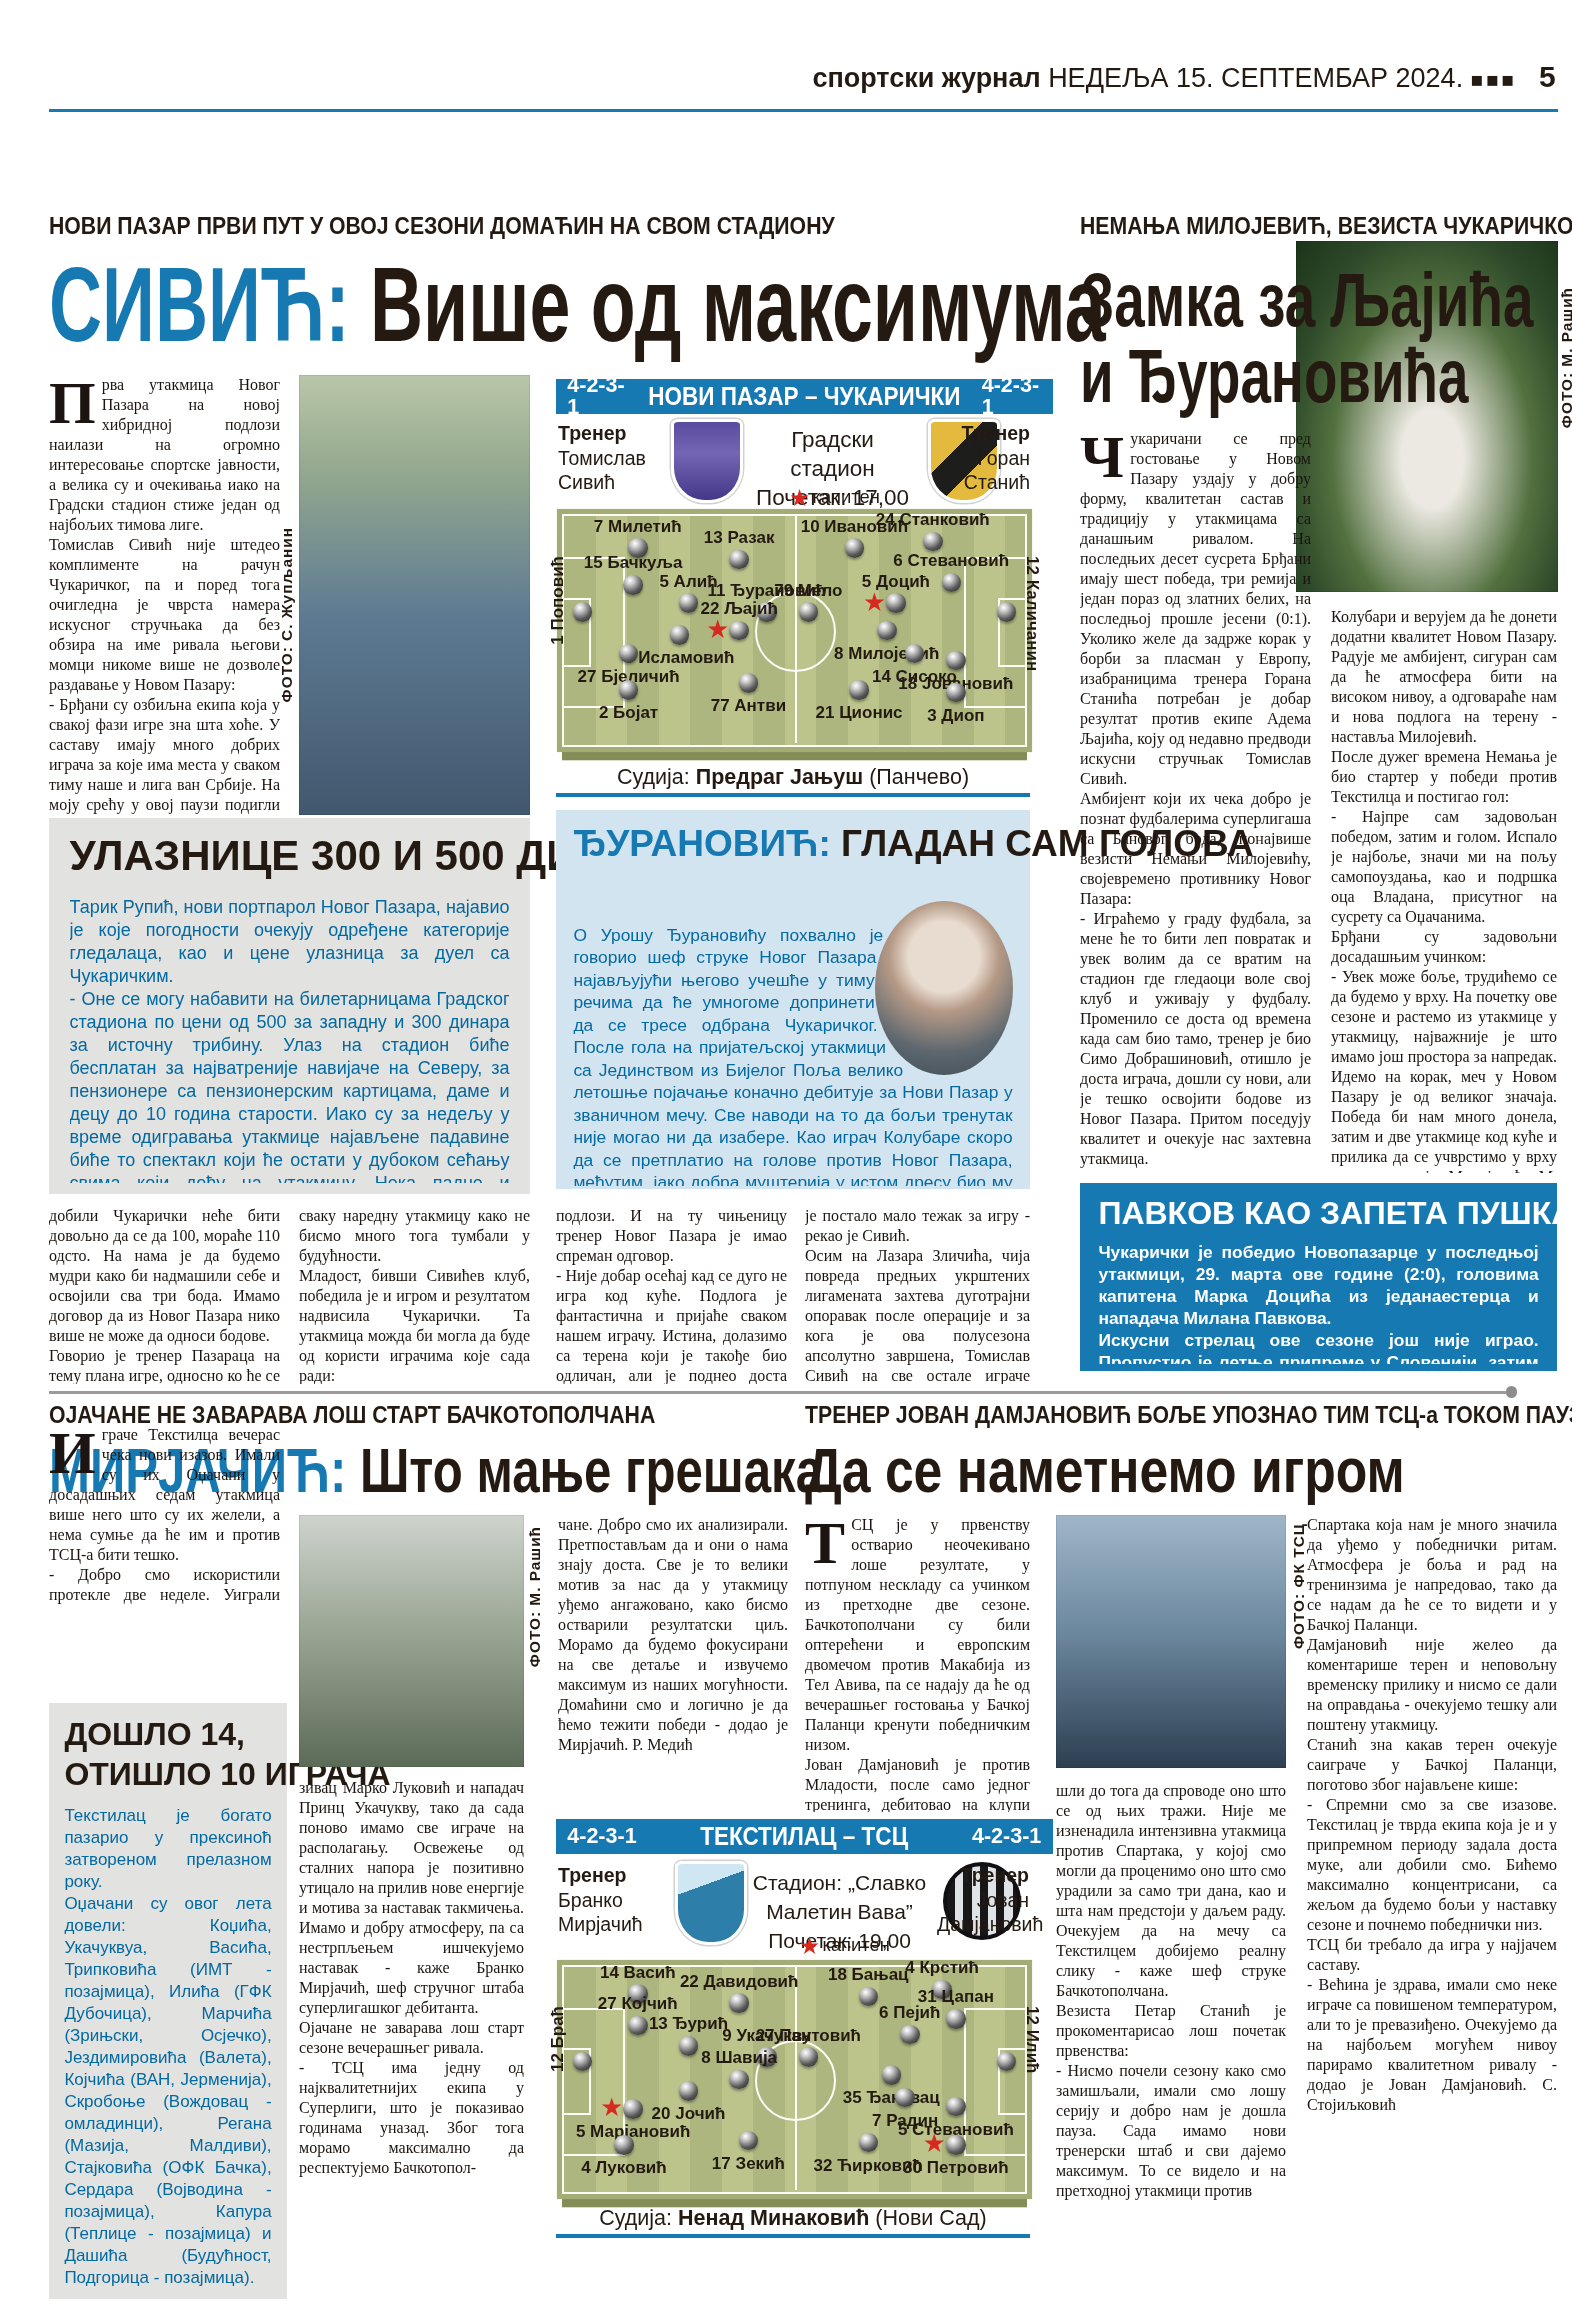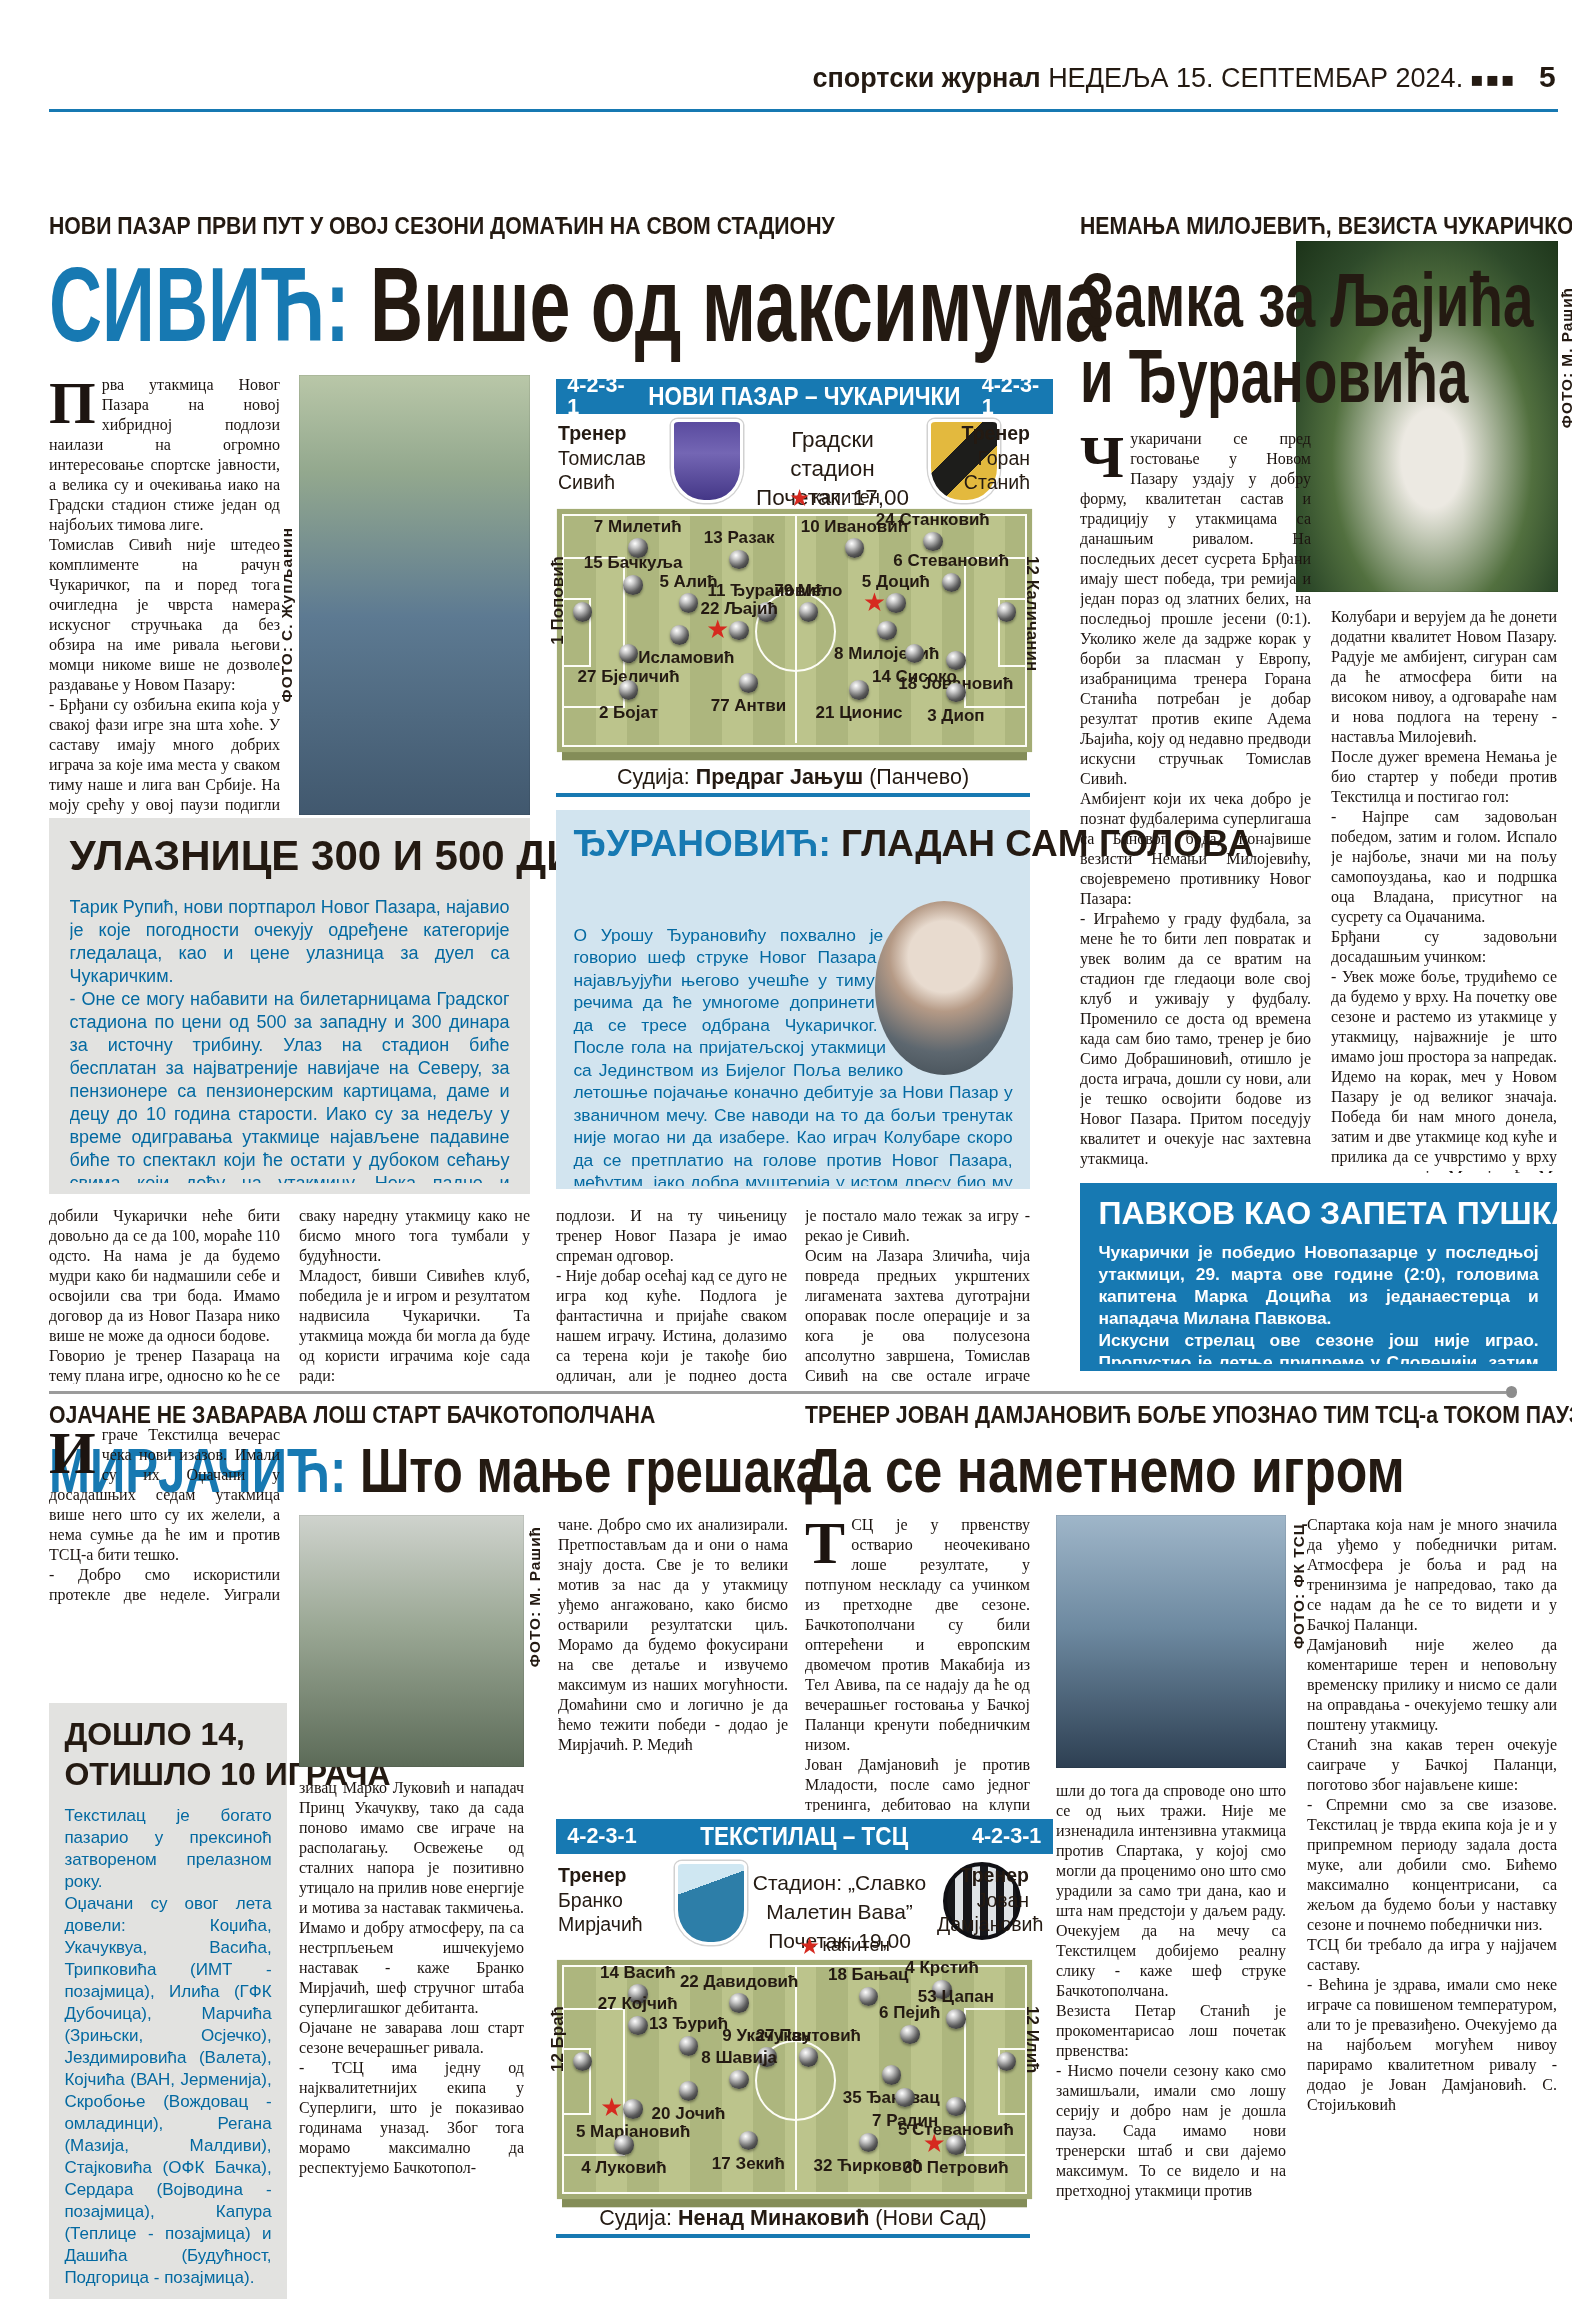--- a/index.html
+++ b/index.html
@@ -408,21 +408,21 @@
       <div class="player" style="left: 66%; top: 13%;">
         <span class="dot"></span>
         <span class="plabel above">18 Бањац</span>
       </div>
       <div class="player" style="left: 82%; top: 10%;">
         <span class="dot"></span>
         <span class="plabel above">4 Крстић</span>
       </div>
       <div class="player" style="left: 85%; top: 23%;">
         <span class="dot"></span>
-        <span class="plabel above">53 Цапан</span>
+        <span class="plabel above">31 Цапан</span>
       </div>
       <div class="player" style="left: 75%; top: 30%;">
         <span class="dot"></span>
         <span class="plabel above">6 Пејић</span>
       </div>
       <div class="player" style="left: 53%; top: 40%;">
         <span class="dot"></span>
         <span class="plabel above">27 Пантовић</span>
       </div>
       <div class="player" style="left: 71%; top: 48%;">

